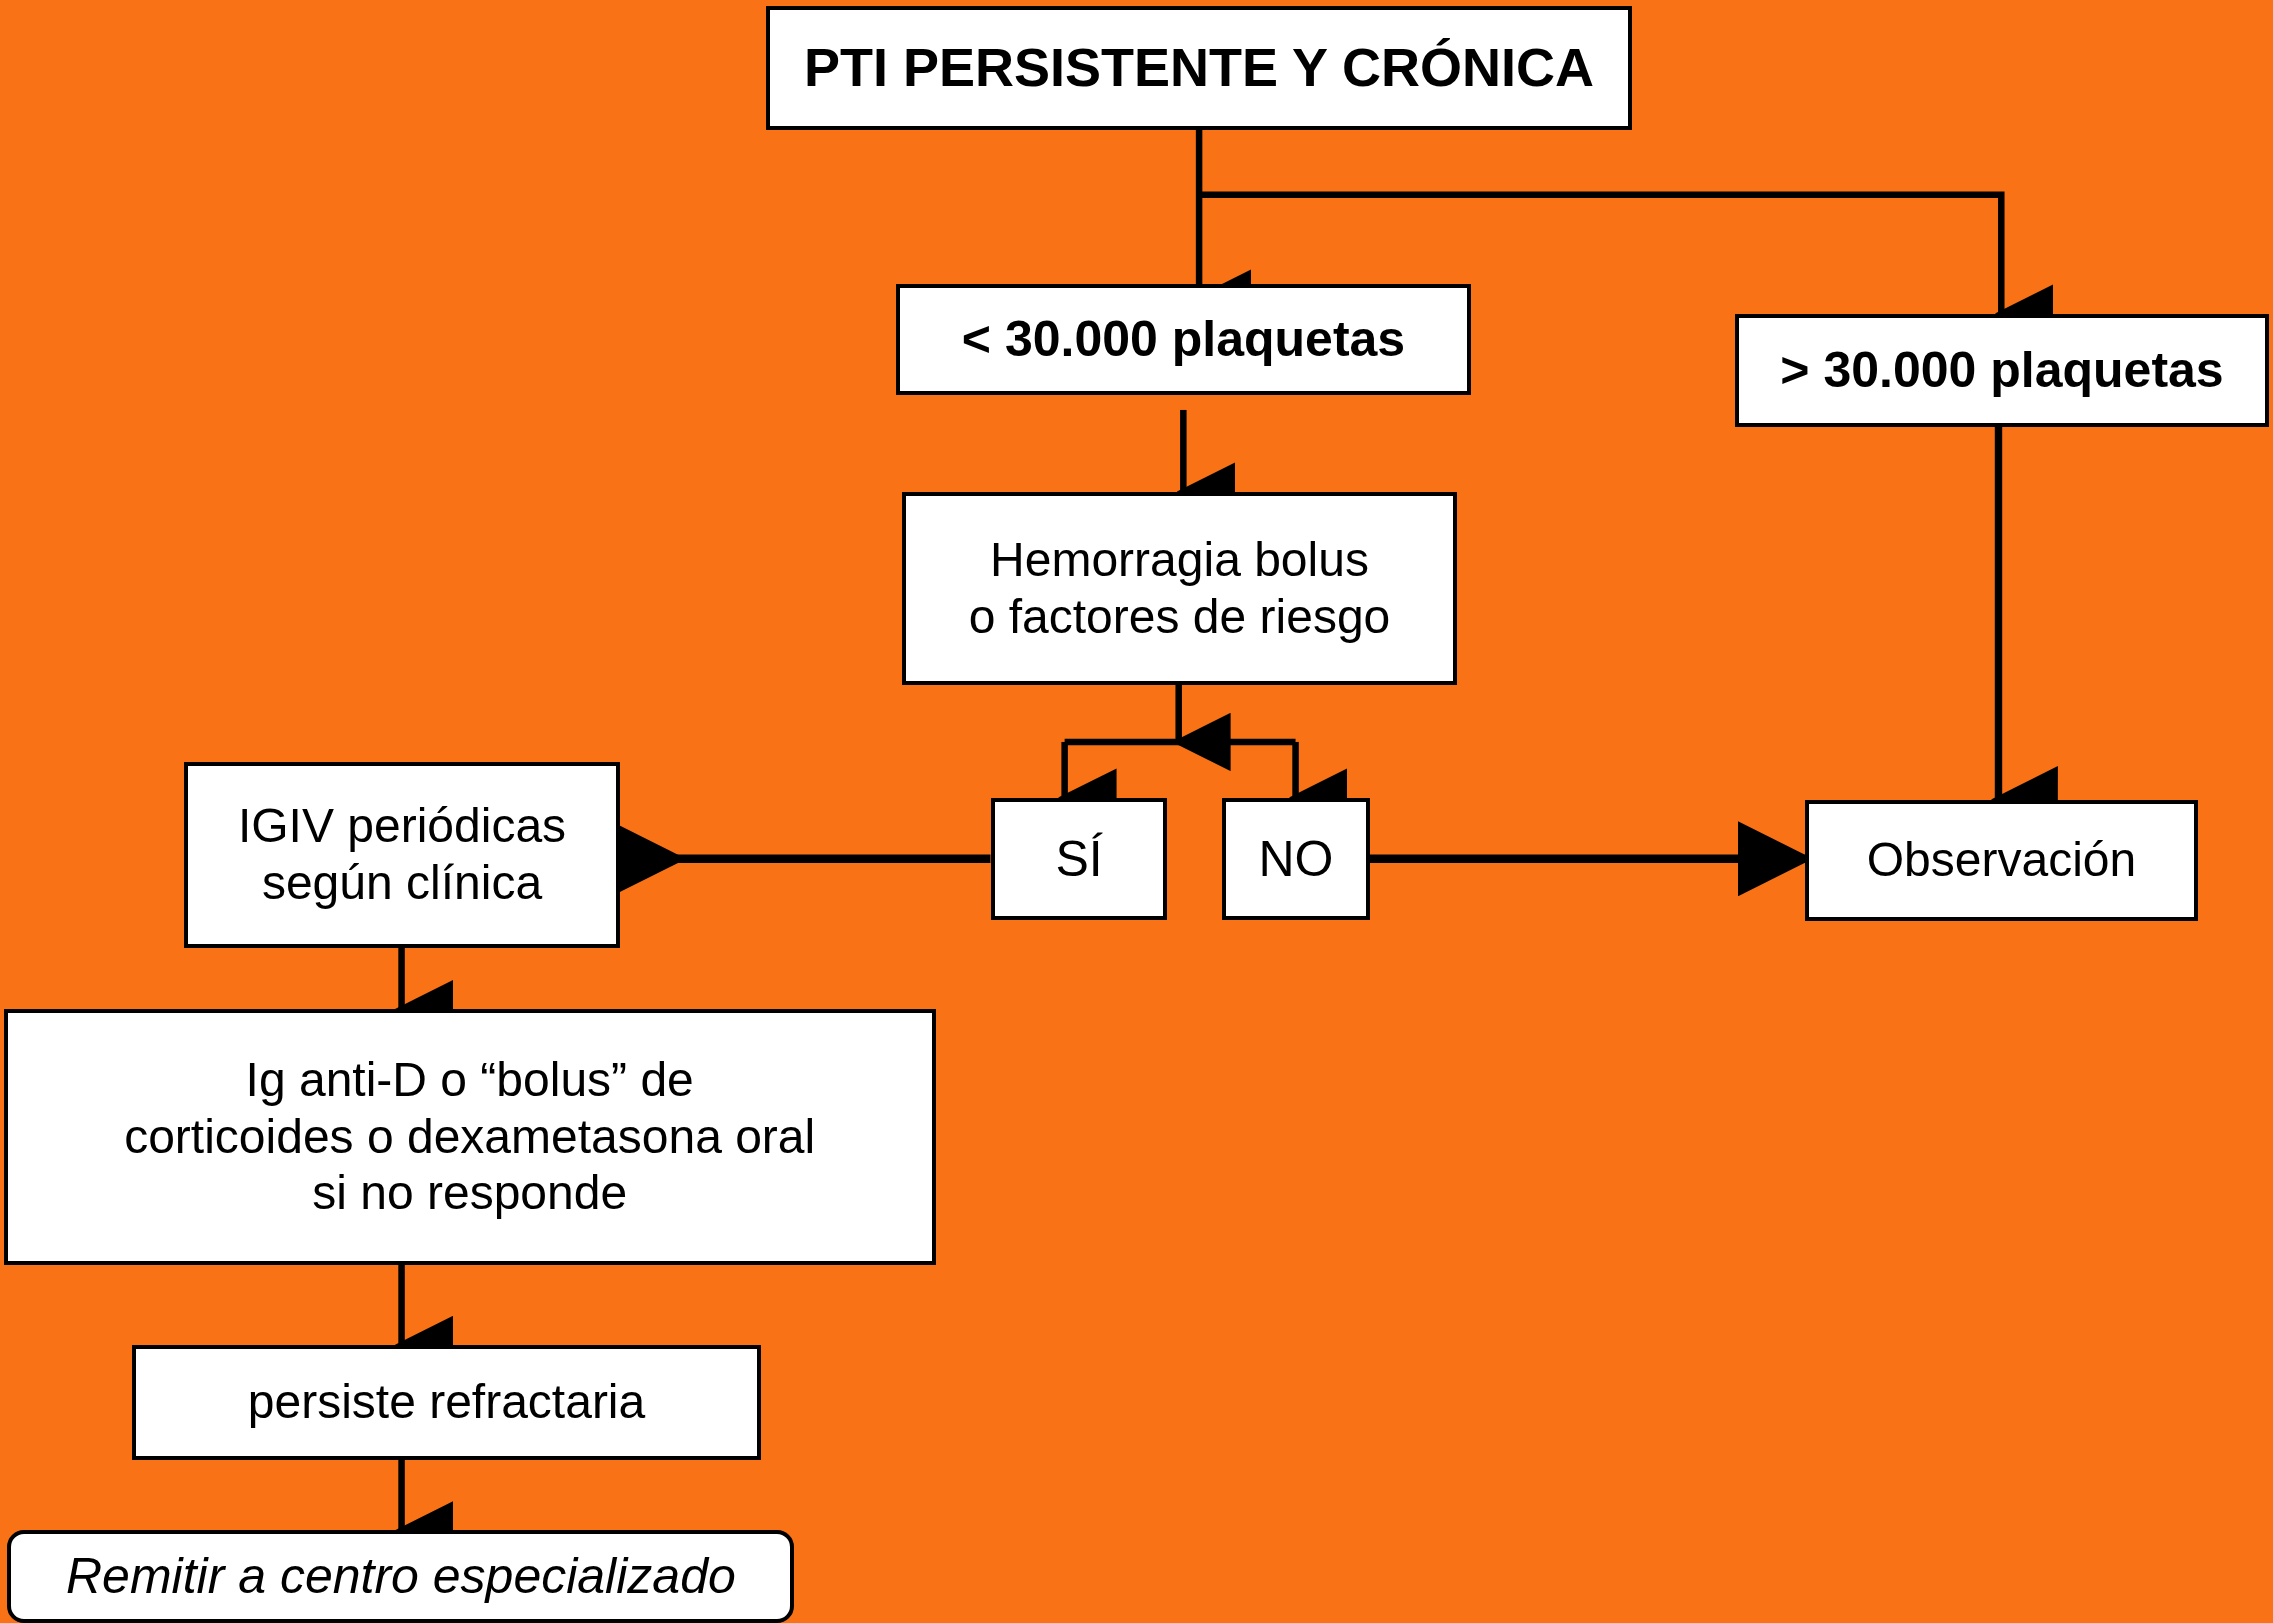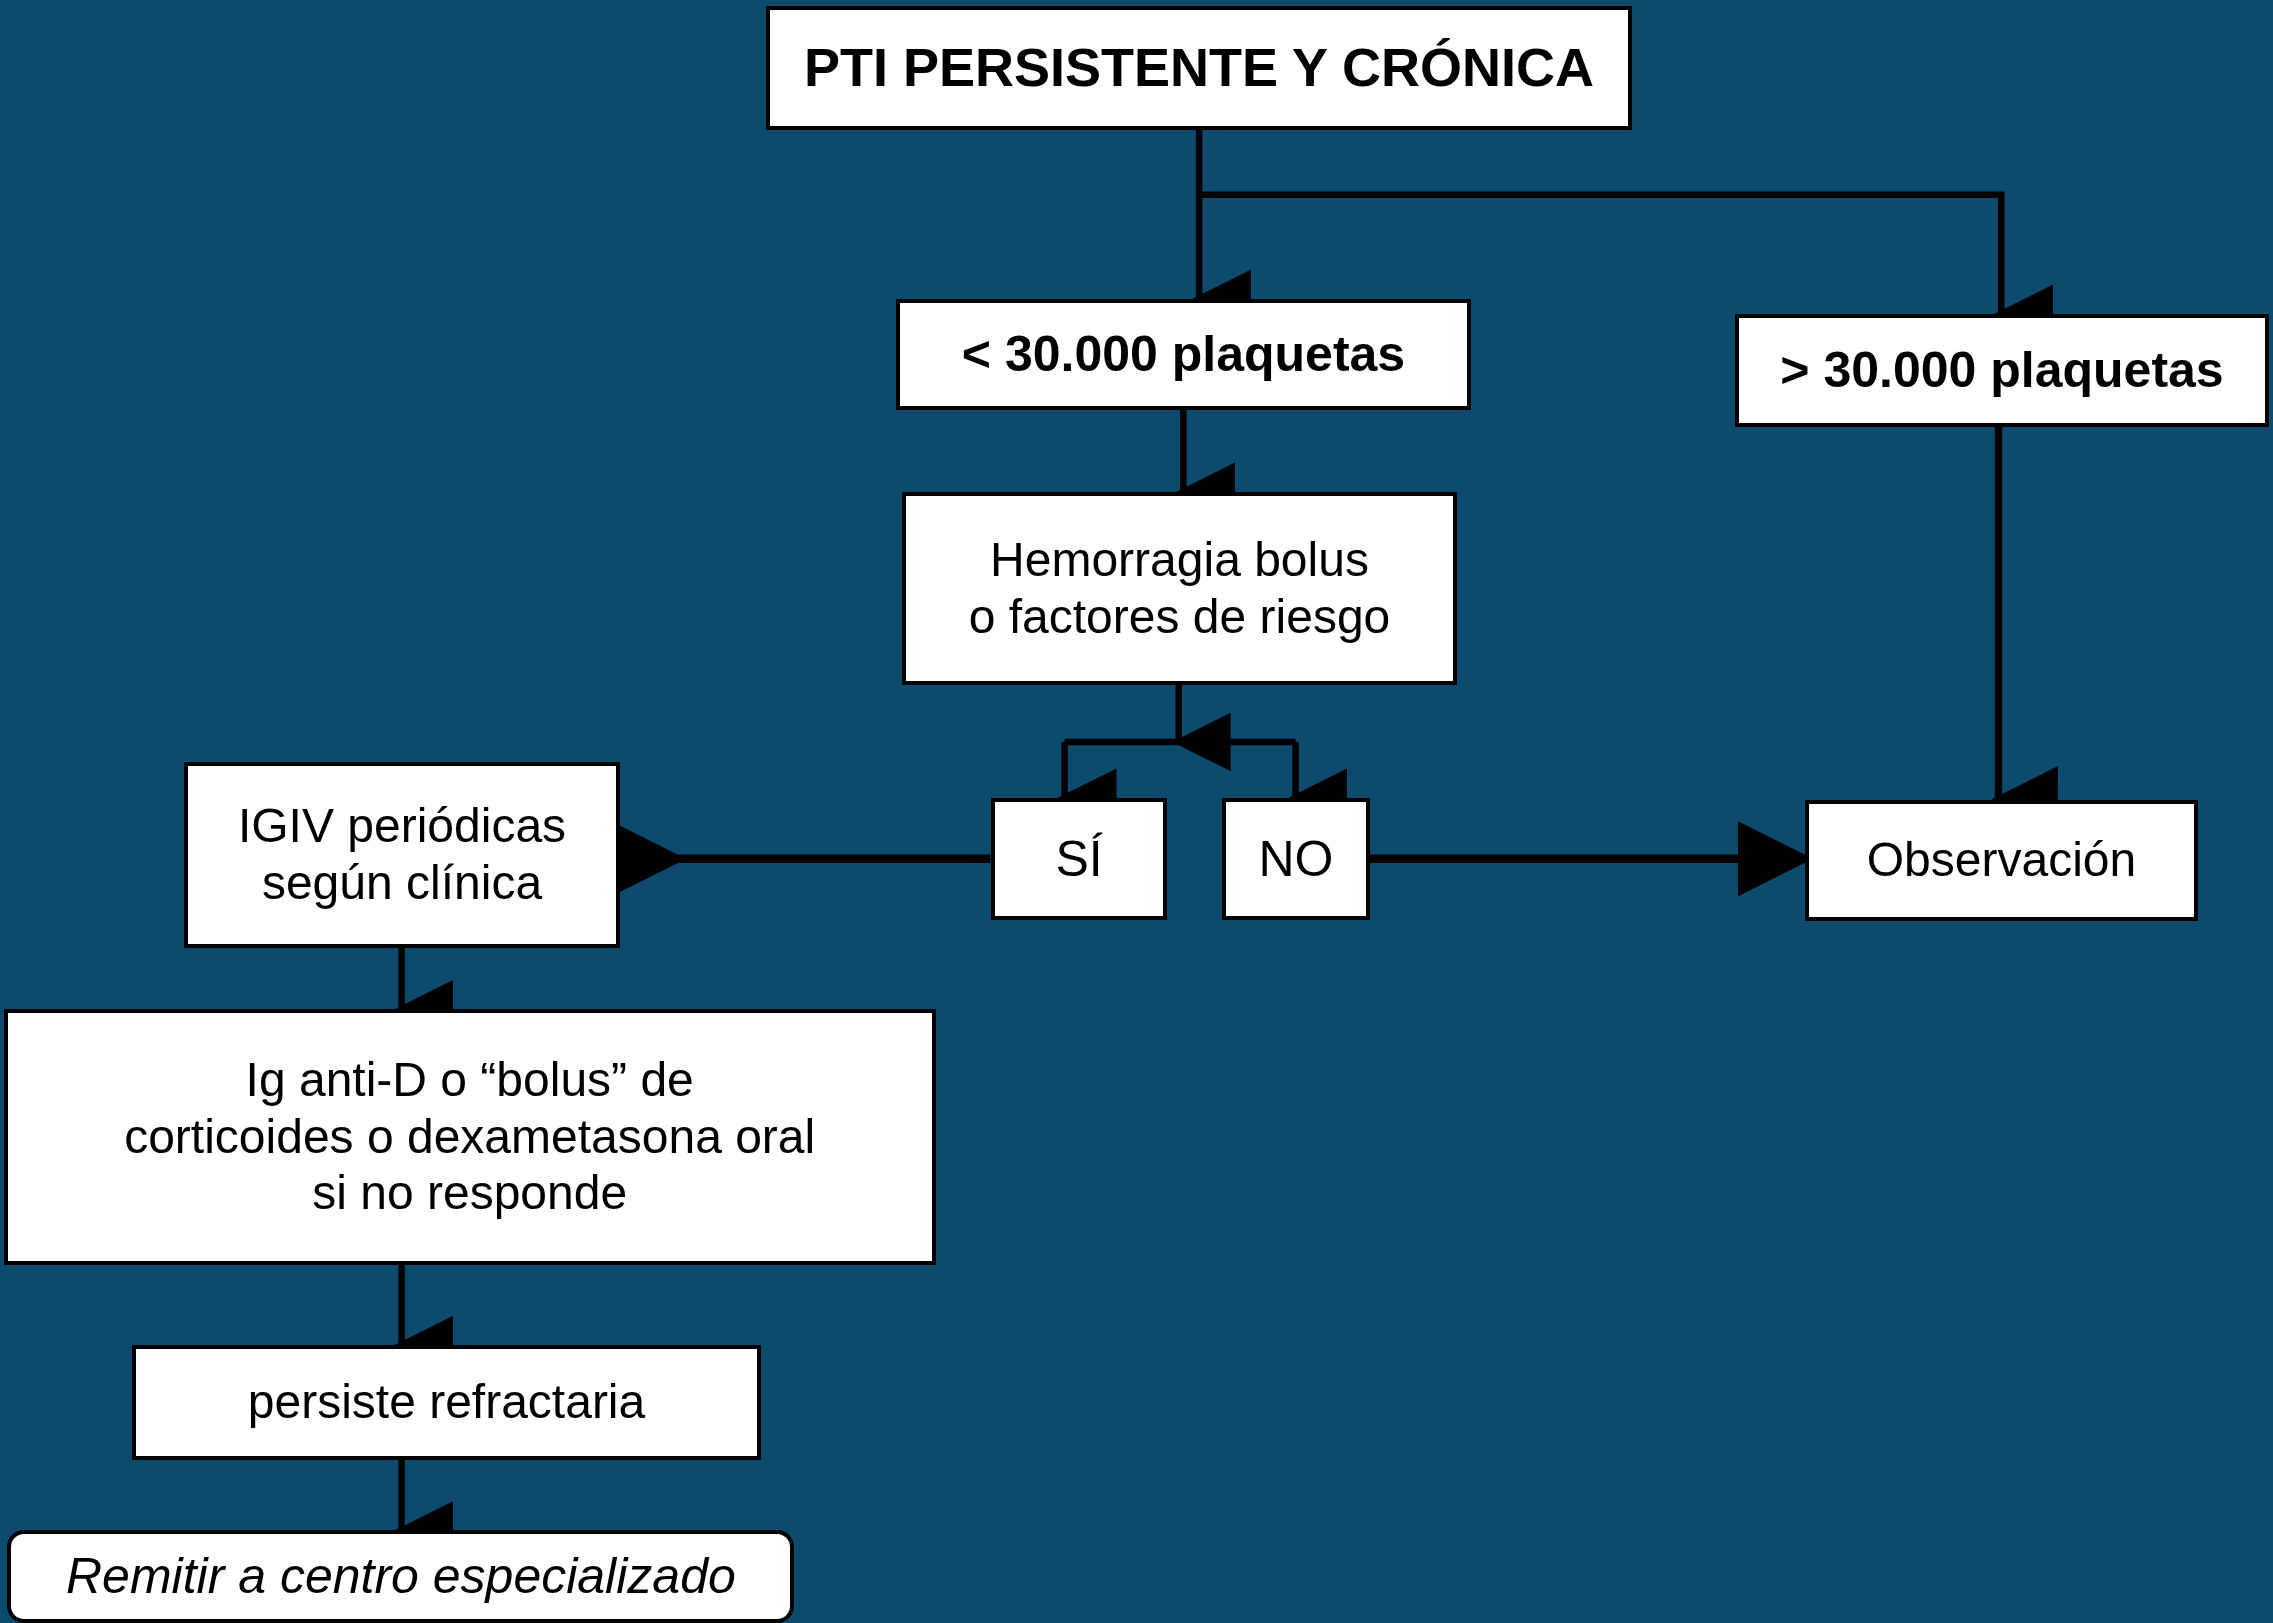--- a/index.html
+++ b/index.html
@@ -4,21 +4,21 @@
 <style>
   html, body {
     margin: 0;
     padding: 0;
     background: #ffffff;
   }
   #stage {
     position: relative;
     width: 2273px;
     height: 1623px;
-    background: #0c4a6e;
+    background: #f97316;
     overflow: hidden;
     font-family: "Liberation Sans", sans-serif;
   }
   svg.connectors {
     position: absolute;
     left: 0;
     top: 0;
     width: 2273px;
     height: 1623px;
     pointer-events: none;
@@ -102,21 +102,21 @@
       <path d="M433,1364 L433,1450" stroke="#000000" stroke-width="7" fill="none" marker-end="url(#ah-down)"></path>
     </g>
 
     <g>
       <path d="M433,1574 L433,1650" stroke="#000000" stroke-width="7" fill="none" marker-end="url(#ah-down)"></path>
     </g>
   </svg>
 
   <div id="nodes">
       <div class="node bold" style="left: 766px; top: 5.6px; width: 866px; height: 124px; font-size: 54px;"><span class="txt">PTI PERSISTENTE Y CRÓNICA</span></div>
-      <div class="node bold" style="left: 896px; top: 299px; width: 575px; height: 111px; font-size: 50px;"><span class="txt">&lt; 30.000 plaquetas</span></div>
+      <div class="node bold" style="left: 896px; top: 284px; width: 575px; height: 111px; font-size: 50px;"><span class="txt">&lt; 30.000 plaquetas</span></div>
       <div class="node bold" style="left: 1735px; top: 314px; width: 534px; height: 113px; font-size: 50px;"><span class="txt">&gt; 30.000 plaquetas</span></div>
       <div class="node" style="left: 902px; top: 492px; width: 555px; height: 193px; font-size: 48px;"><span class="txt">Hemorragia bolus
 o factores de riesgo</span></div>
       <div class="node" style="left: 991px; top: 798px; width: 176px; height: 122px; font-size: 50px;"><span class="txt">SÍ</span></div>
       <div class="node" style="left: 1222px; top: 798px; width: 148px; height: 122px; font-size: 50px;"><span class="txt">NO</span></div>
       <div class="node" style="left: 184px; top: 762px; width: 436px; height: 186px; font-size: 48px; justify-content: center;"><span class="txt">IGIV periódicas
 según clínica</span></div>
       <div class="node" style="left: 1805px; top: 800px; width: 393px; height: 121px; font-size: 48px; text-align: center;"><span class="txt">Observación</span></div>
       <div class="node" style="left: 3.7px; top: 1009px; width: 932px; height: 256px; font-size: 48px;"><span class="txt">Ig anti-D o “bolus” de
 corticoides o dexametasona oral

